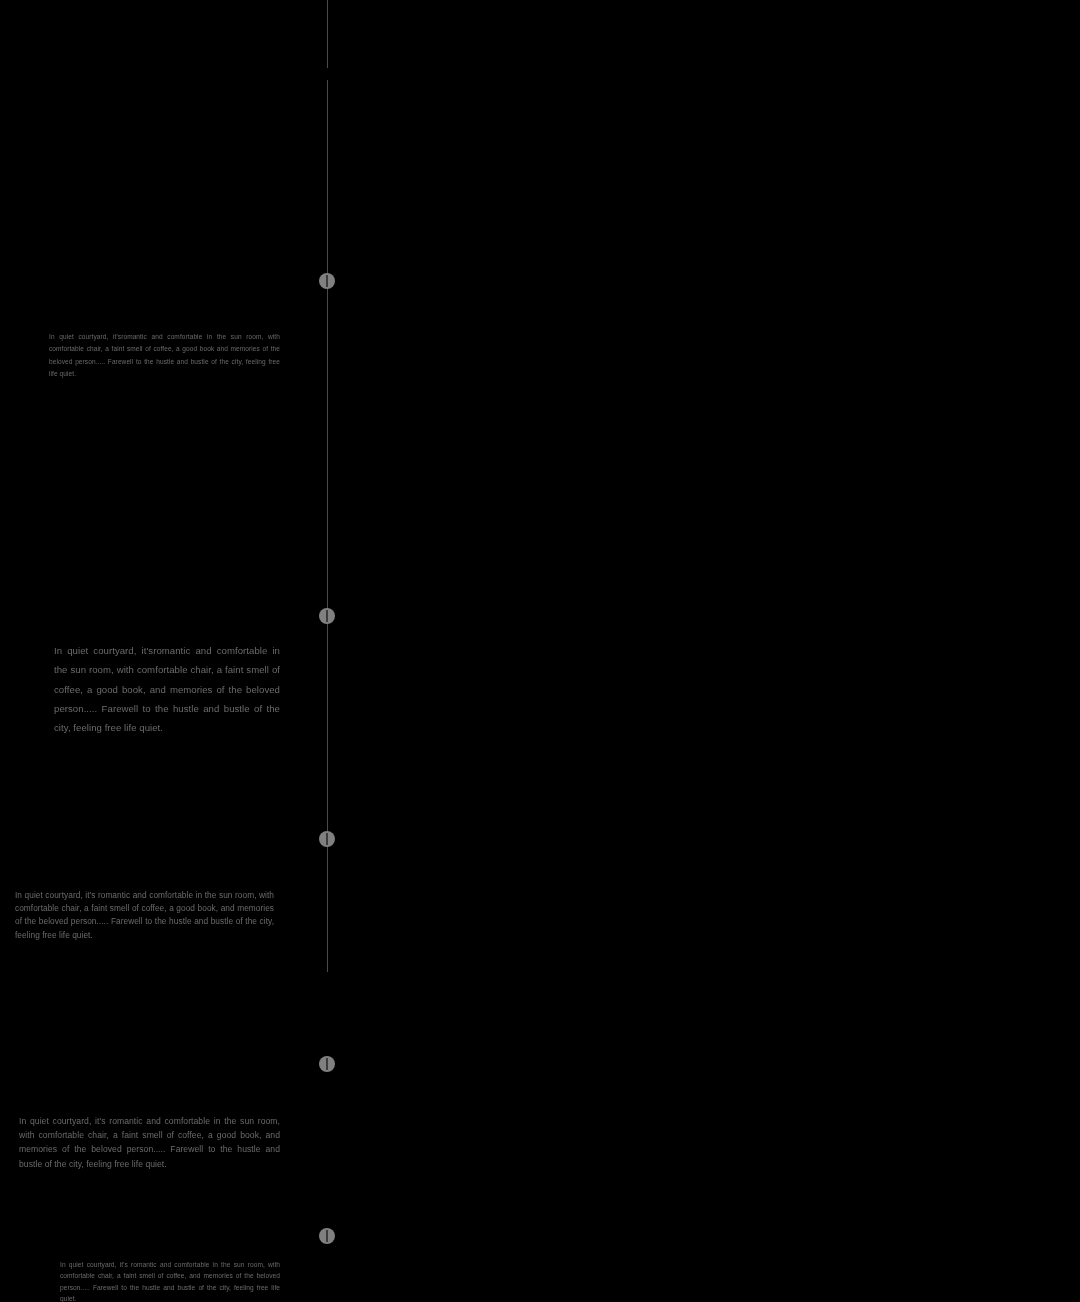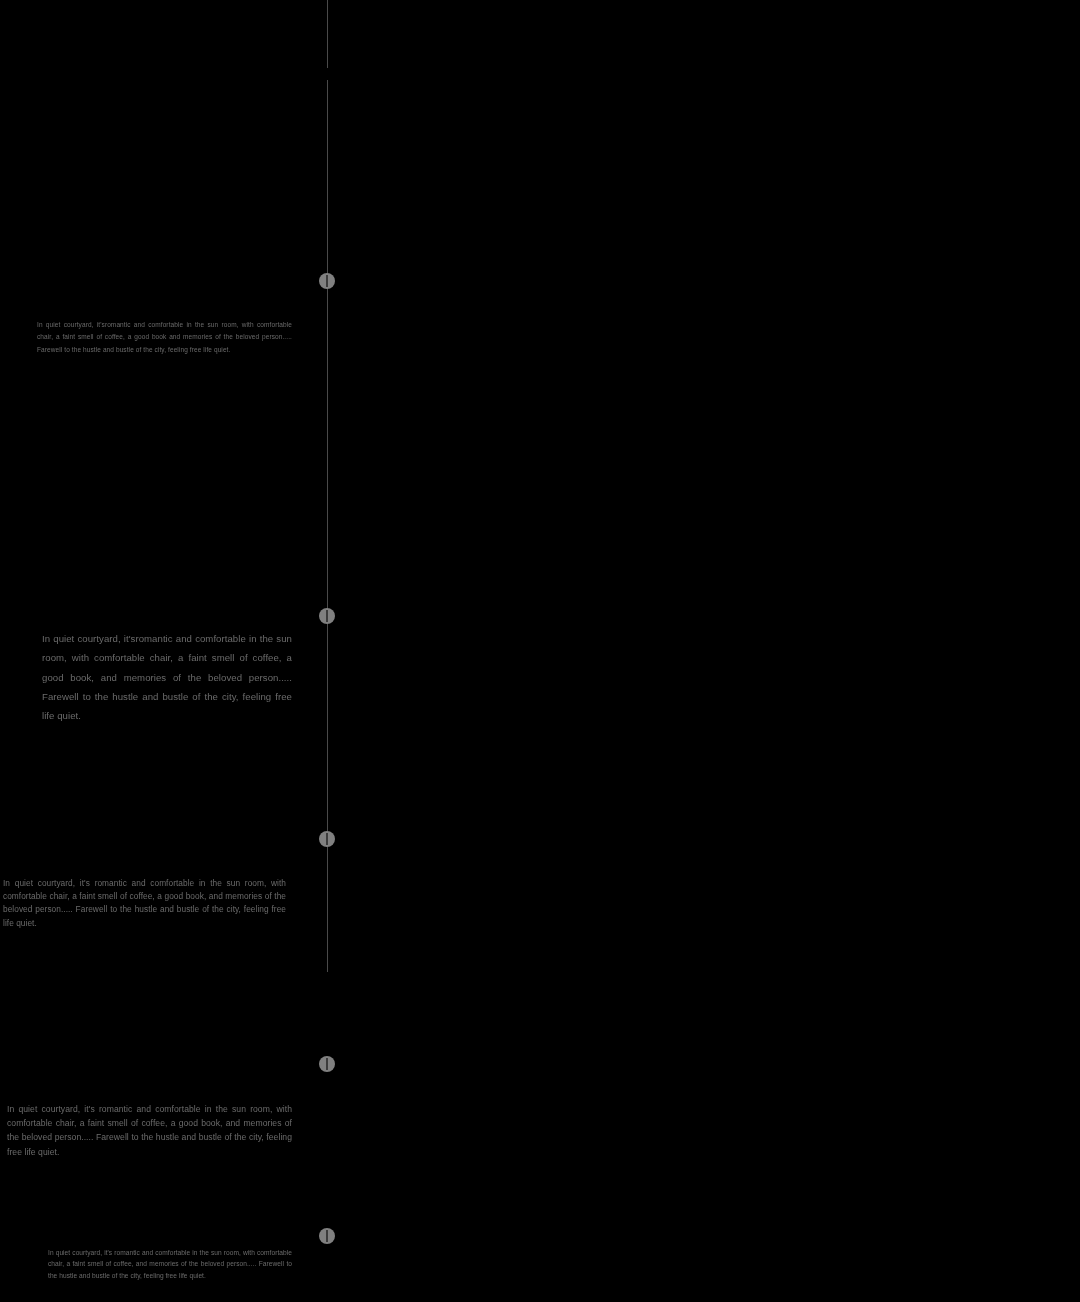--- a/index.html
+++ b/index.html
@@ -44,21 +44,21 @@
     height: 12px;
     background: #3c3c3c;
   }
 
   
   .entry {
     position: absolute;
     color: #6b6b6b;
     text-align: justify;
   }
-  .entry p { margin: 4px; }
+  .entry p { margin: 16px; }
 
   .e1 { left: 33px;  top: 315px;  width: 263px; font-size: 6.5px;  line-height: 12.3px; letter-spacing: 0.1px; }
   .e2 { left: 38px;  top: 625px;  width: 258px; font-size: 9.6px;  line-height: 19.3px; letter-spacing: 0.05px; }
   .e3 { left: -1px;  top: 873px;  width: 291px; font-size: 8.3px;  line-height: 13.2px; letter-spacing: 0.05px; }
   .e4 { left: 3px;   top: 1098px; width: 293px; font-size: 8.6px;  line-height: 14.2px; letter-spacing: 0.05px; }
   .e5 { left: 44px;  top: 1243px; width: 252px; font-size: 6.6px;  line-height: 11.4px; letter-spacing: 0.05px; }
 </style>
 </head>
 <body>
 

